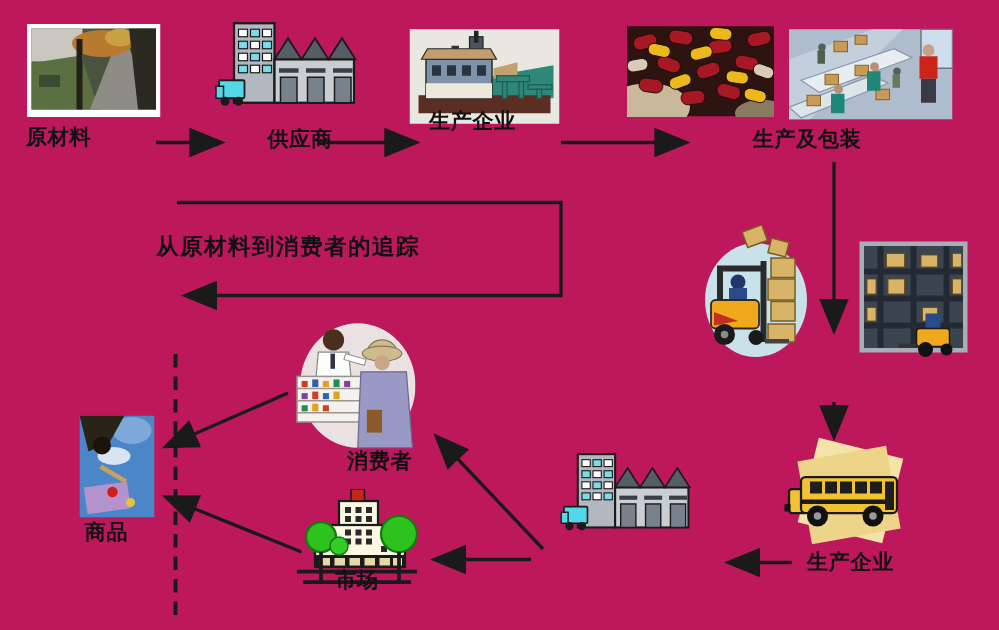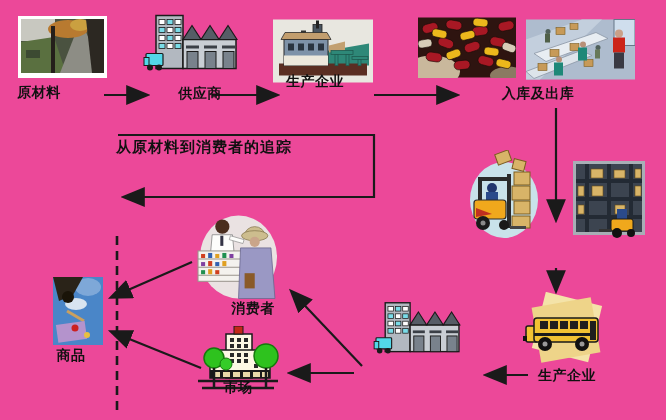--- a/index.html
+++ b/index.html
@@ -1,17 +1,17 @@
 <!DOCTYPE html>
 <html><head>
 <meta charset="utf-8">
 <style>
   html,body{margin:0;padding:0;background:#ffffff;}
   .canvas{
-    position:relative;width:666px;height:420px;background:#ec4899;
+    position:relative;width:666px;height:420px;background:#be185d;
     font-family:"DejaVu Sans","Liberation Sans",sans-serif;overflow:hidden;
   }
   .img{position:absolute;}
   .img svg{display:block;width:100%;height:100%;}
   .lbl{
     position:absolute;font-weight:bold;color:#111111;font-size:14px;
     text-align:center;line-height:1.05;white-space:nowrap;letter-spacing:0.5px;
   }
   .lbl.track{font-size:15px;letter-spacing:1px;}
   .overlay{position:absolute;left:0;top:0;width:666px;height:420px;pointer-events:none;}
@@ -394,20 +394,20 @@
       <line x1="192" y1="262" x2="112" y2="297" marker-end="url(#ah)"></line>
       <line x1="201" y1="368" x2="112" y2="332" marker-end="url(#ah)"></line>
       <polyline points="118,135 374,135 374,197 125,197" marker-end="url(#ah)"></polyline>
       <line x1="117" y1="236" x2="117" y2="416" stroke-dasharray="9,6" stroke-width="2.6"></line>
     </g>
   </svg>
 
   <div class="lbl" style="left:8px;top:85px;width:62px">原材料</div>
   <div class="lbl" style="left:172px;top:86px;width:56px">供应商</div>
   <div class="lbl" style="left:280px;top:74px;width:70px">生产企业</div>
-  <div class="lbl" style="left:500px;top:86px;width:76px">入库及出库</div>
+  <div class="lbl" style="left:500px;top:86px;width:76px">生产及包装</div>
   <div class="lbl" style="left:534px;top:368px;width:66px">生产企业</div>
   <div class="lbl" style="left:225px;top:301px;width:56px">消费者</div>
   <div class="lbl" style="left:212px;top:380px;width:52px">市场</div>
   <div class="lbl" style="left:48px;top:348px;width:46px">商品</div>
-  <div class="lbl track" style="left:92px;top:140px;width:200px;text-align:right">从原材料到消费者的追踪</div>
+  <div class="lbl track" style="left:92px;top:157px;width:200px;text-align:center">从原材料到消费者的追踪</div>
 
 </div>
 
 </body></html>

